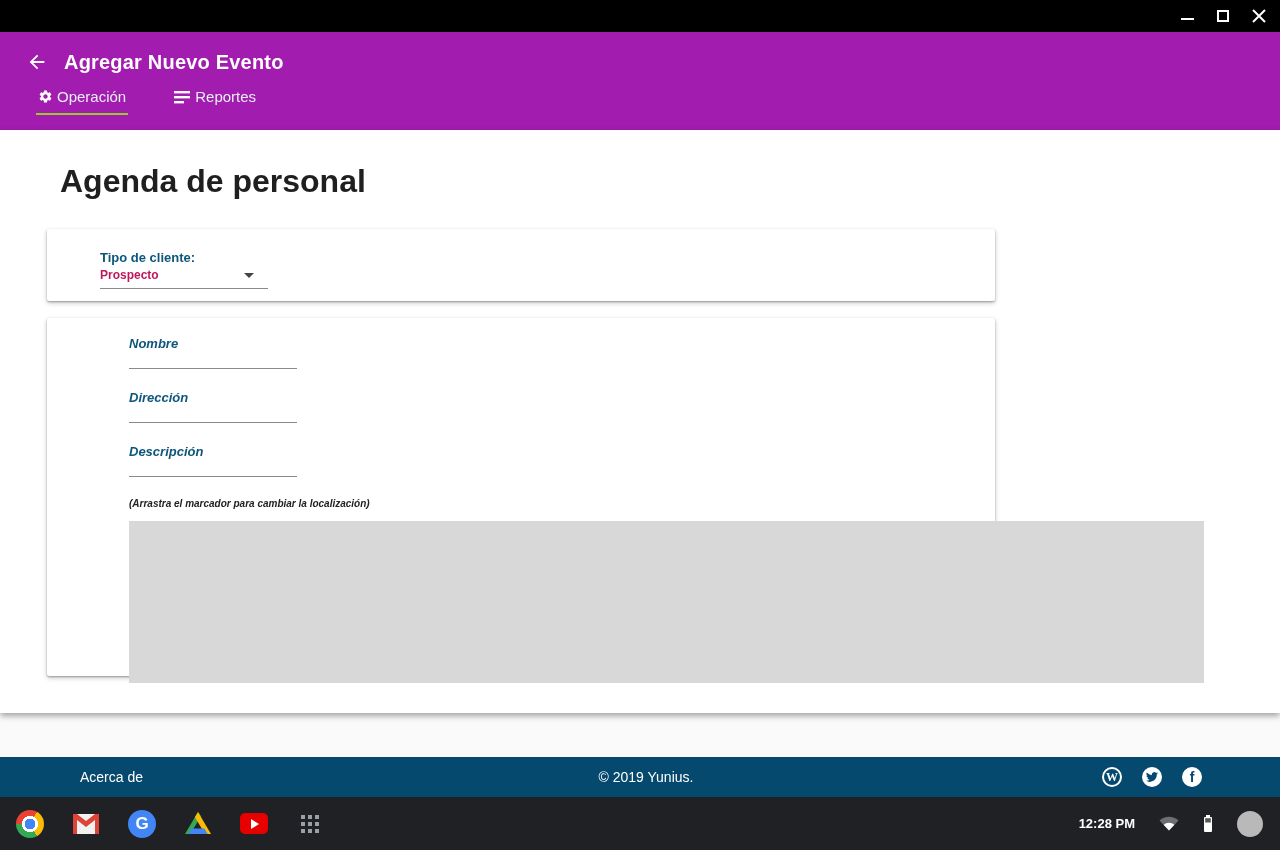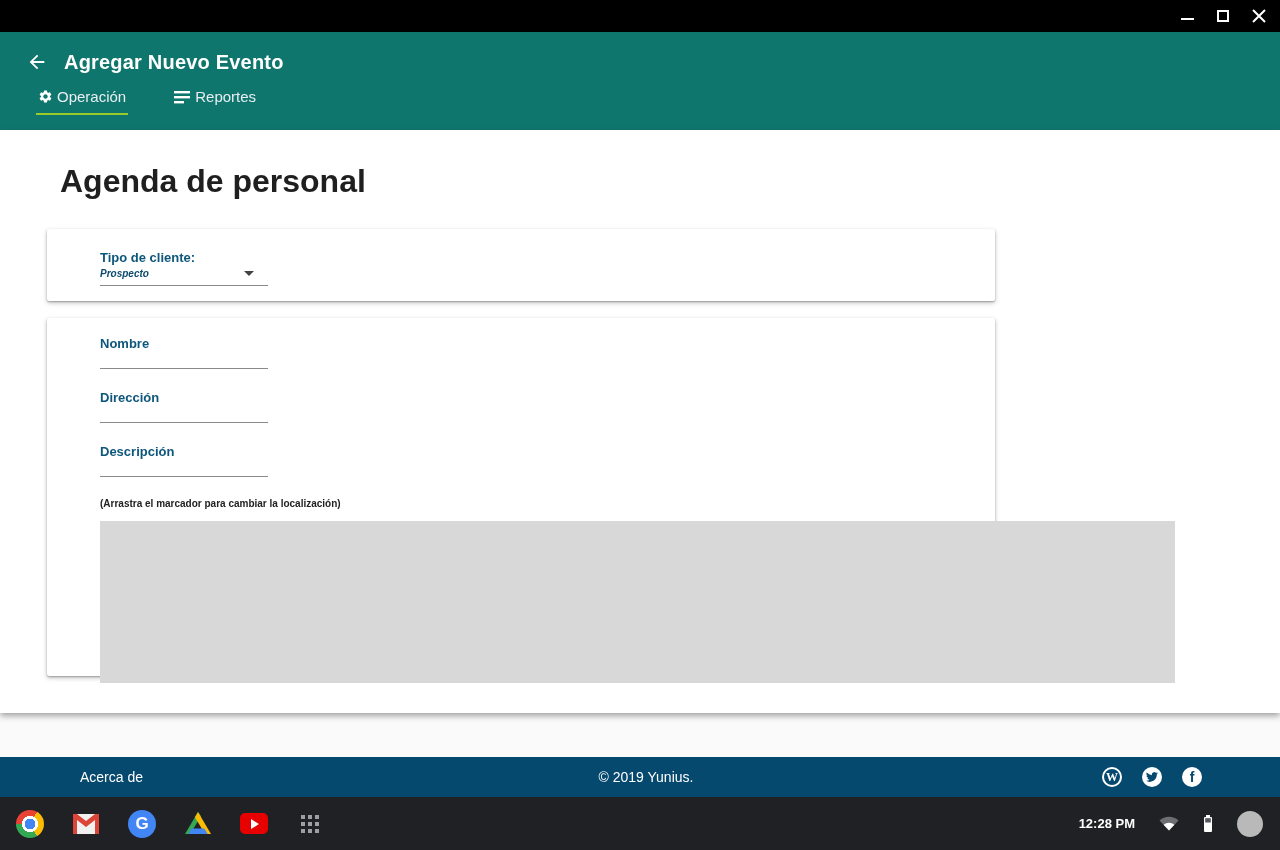--- a/index.html
+++ b/index.html
@@ -9,45 +9,45 @@
 
   
   .titlebar { height:32px; background:#000; display:flex; align-items:center;
               justify-content:flex-end; padding-right:14px; gap:22px; flex:0 0 32px; }
   .winbtn { width:14px; height:14px; display:flex; align-items:center; justify-content:center;
             cursor:pointer; }
   .win-min { width:13px; height:2px; background:#fff; align-self:flex-end; margin-bottom:3px; }
   .win-max { width:12px; height:12px; border:2px solid #fff; }
 
   
-  .app-header { height:98px; background:#0f766e; flex:0 0 98px; padding-left:24px;text-align:center; }
+  .app-header { height:98px; background:#a21caf; flex:0 0 98px; padding-left:24px;text-align:center; }
   .header-row { display:flex; align-items:center; gap:14px; padding-top:18px; height:42px; }
   .back-btn { width:26px; height:26px; display:flex; align-items:center; justify-content:center; cursor:pointer; }
   .app-title { color:#fff; font-size:20px; font-weight:bold; letter-spacing:.2px; }
   .tabs-row { display:flex; margin-top:8px; }
   .tab { display:flex; align-items:center; gap:4px; color:#e8eef2; font-size:15px;
          padding:6px 2px 8px 2px; margin-left:12px; margin-right:32px; cursor:pointer;
          border-bottom:2px solid transparent; }
   .tab.active { border-bottom:2px solid #9bcb2a; }
   .tab .icon { display:flex; align-items:center; }
 
   
   .content { background:#fff; height:583px; flex:0 0 583px; position:relative; z-index:2;
              box-shadow:0 3px 6px rgba(0,0,0,.35); }
   .page-title { font-size:32px; font-weight:bold; color:#1f1f1f; margin:33px 0 0 60px; }
   .card { background:#fff; width:948px; margin-left:47px; border-radius:2px;
           box-shadow:0 1px 2px rgba(0,0,0,.28), 0 2px 5px rgba(0,0,0,.22); }
   .card1 { margin-top:29px; height:72px; padding:21px 0 0 53px; }
-  .card2 { margin-top:17px; height:358px; padding:18px 54px 0 53px; }
+  .card2 { margin-top:17px; height:358px; padding:18px 54px 0 82px;font-style:italic; }
 
   .field-label { color:#0d567c; font-size:13px; font-weight:bold; }
   .select-wrap { width:168px; margin-top:3px; border-bottom:1px solid #8a8a8a;
                  display:flex; align-items:center; justify-content:space-between;
                  padding-bottom:6px; cursor:pointer; }
-  .select-value { font-size:10px; font-weight:bold; color:#0c4a6e;font-style:italic; }
+  .select-value { font-size:12px; font-weight:bold; color:#be185d; }
   .caret { width:0; height:0; border-left:5px solid transparent; border-right:5px solid transparent;
            border-top:5px solid #444; margin-right:14px; }
 
   .form-field { margin-bottom:21px; }
   .input-line { width:168px; height:18px; border-bottom:1px solid #8a8a8a; cursor:text; }
 
   .loc-label { color:#0d567c; font-size:13px; font-weight:bold; margin-top:1px; }
   .loc-hint { color:#222; font-size:10px; font-weight:bold; margin-top:1px; }
   .map-box { width:1075px; height:162px; background:#d8d8d8; margin-top:12px; cursor:grab; }
 

